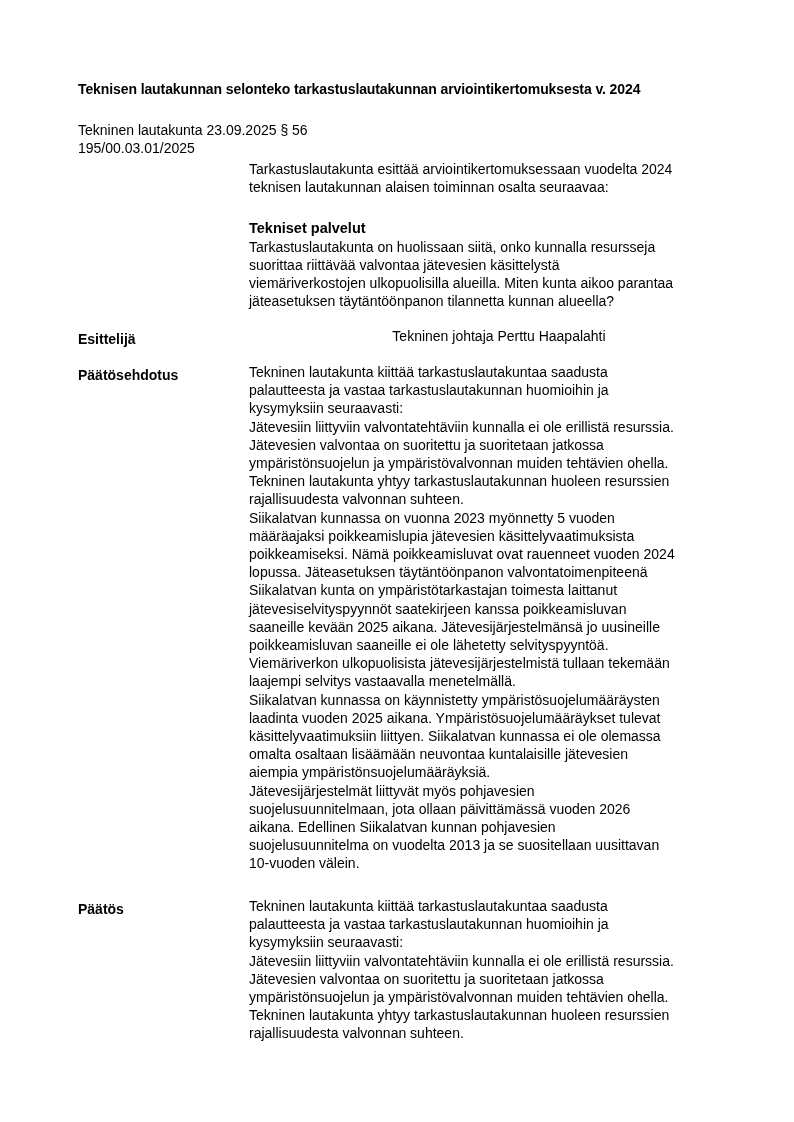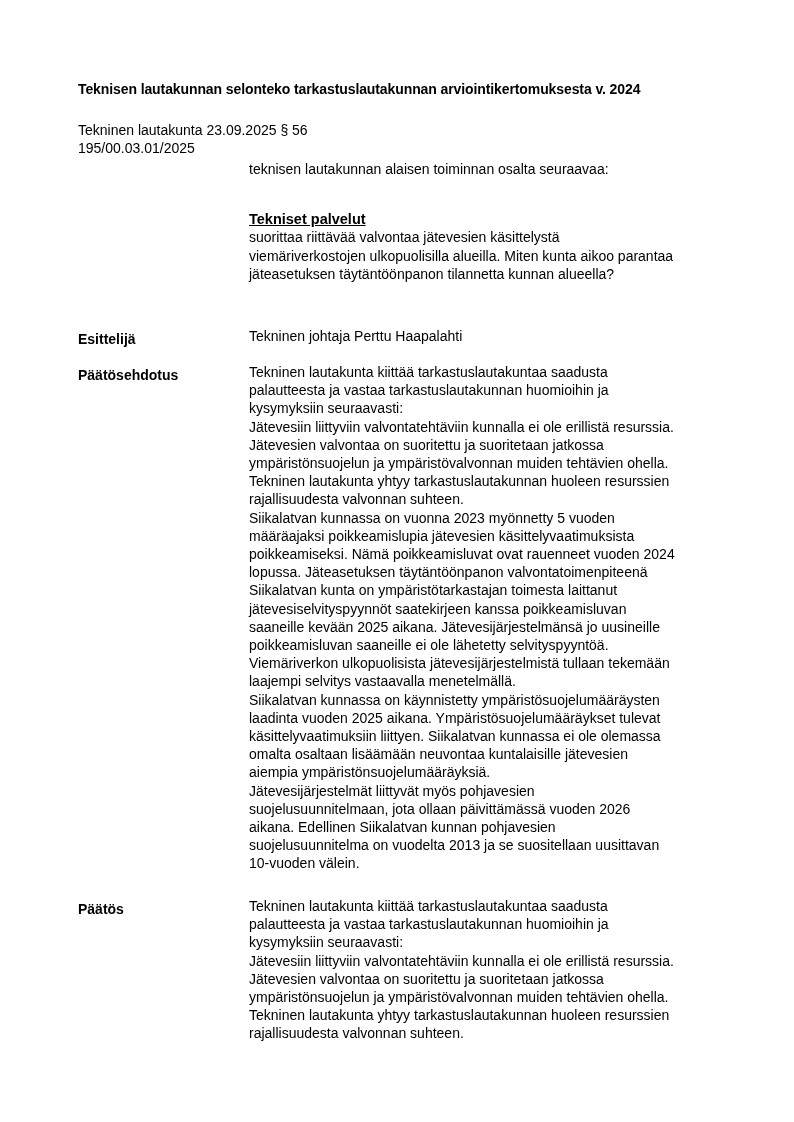--- a/index.html
+++ b/index.html
@@ -14,45 +14,47 @@
     .meta { position: absolute; left: 78px; top: 106px; font-size: 14px; line-height: 18px; margin-top: 15px; }
     .meta div { white-space: nowrap; }
     .section { position: absolute; left: 78px; width: 680px; }
     .label {
       position: absolute; left: 0; top: 4px; font-size: 14px; font-weight: bold; white-space: nowrap;
     }
     .body {
       position: absolute; left: 171px; width: 500px; font-size: 14px; line-height: 18.2px;
     }
     .line { white-space: nowrap; }
-    .subheading { font-weight: bold; font-size: 14.5px; margin-top: 32px; text-decoration: underline; }
+    .subheading { font-weight: bold; font-size: 14.5px; margin-top: 23px; }
   </style>
 </head>
 <body>
 
 <div class="title">Teknisen lautakunnan selonteko tarkastuslautakunnan arviointikertomuksesta  v. 2024</div>
 
 <div class="meta">
   <div>Tekninen lautakunta  23.09.2025 § 56</div>
   <div>195/00.03.01/2025</div>
 </div>
 
 <div class="section" style="top:160px;">
   <div class="body" style="top:0;">
+    <div class="line">Tarkastuslautakunta  esittää arviointikertomuksessaan vuodelta 2024</div>
     <div class="line">teknisen  lautakunnan  alaisen toiminnan  osalta seuraavaa:</div>
     <div class="line subheading">Tekniset palvelut</div>
+    <div class="line">Tarkastuslautakunta  on huolissaan siitä, onko kunnalla  resursseja</div>
     <div class="line">suorittaa riittävää valvontaa jätevesien käsittelystä</div>
     <div class="line">viemäriverkostojen ulkopuolisilla alueilla. Miten kunta aikoo parantaa</div>
     <div class="line">jäteasetuksen täytäntöönpanon tilannetta kunnan alueella?</div>
   </div>
 </div>
 
 <div class="section" style="top:327px;">
   <div class="label">Esittelijä</div>
-  <div class="body" style="top:0;">
+  <div class="body" style="top:0;text-align:center;">
     <div class="line">Tekninen johtaja Perttu Haapalahti</div>
   </div>
 </div>
 
 <div class="section" style="top:363px;">
   <div class="label">Päätösehdotus</div>
   <div class="body" style="top:0;">
     <div class="line">Tekninen  lautakunta  kiittää tarkastuslautakuntaa  saadusta</div>
     <div class="line">palautteesta ja vastaa tarkastuslautakunnan  huomioihin ja</div>
     <div class="line">kysymyksiin  seuraavasti:</div>

